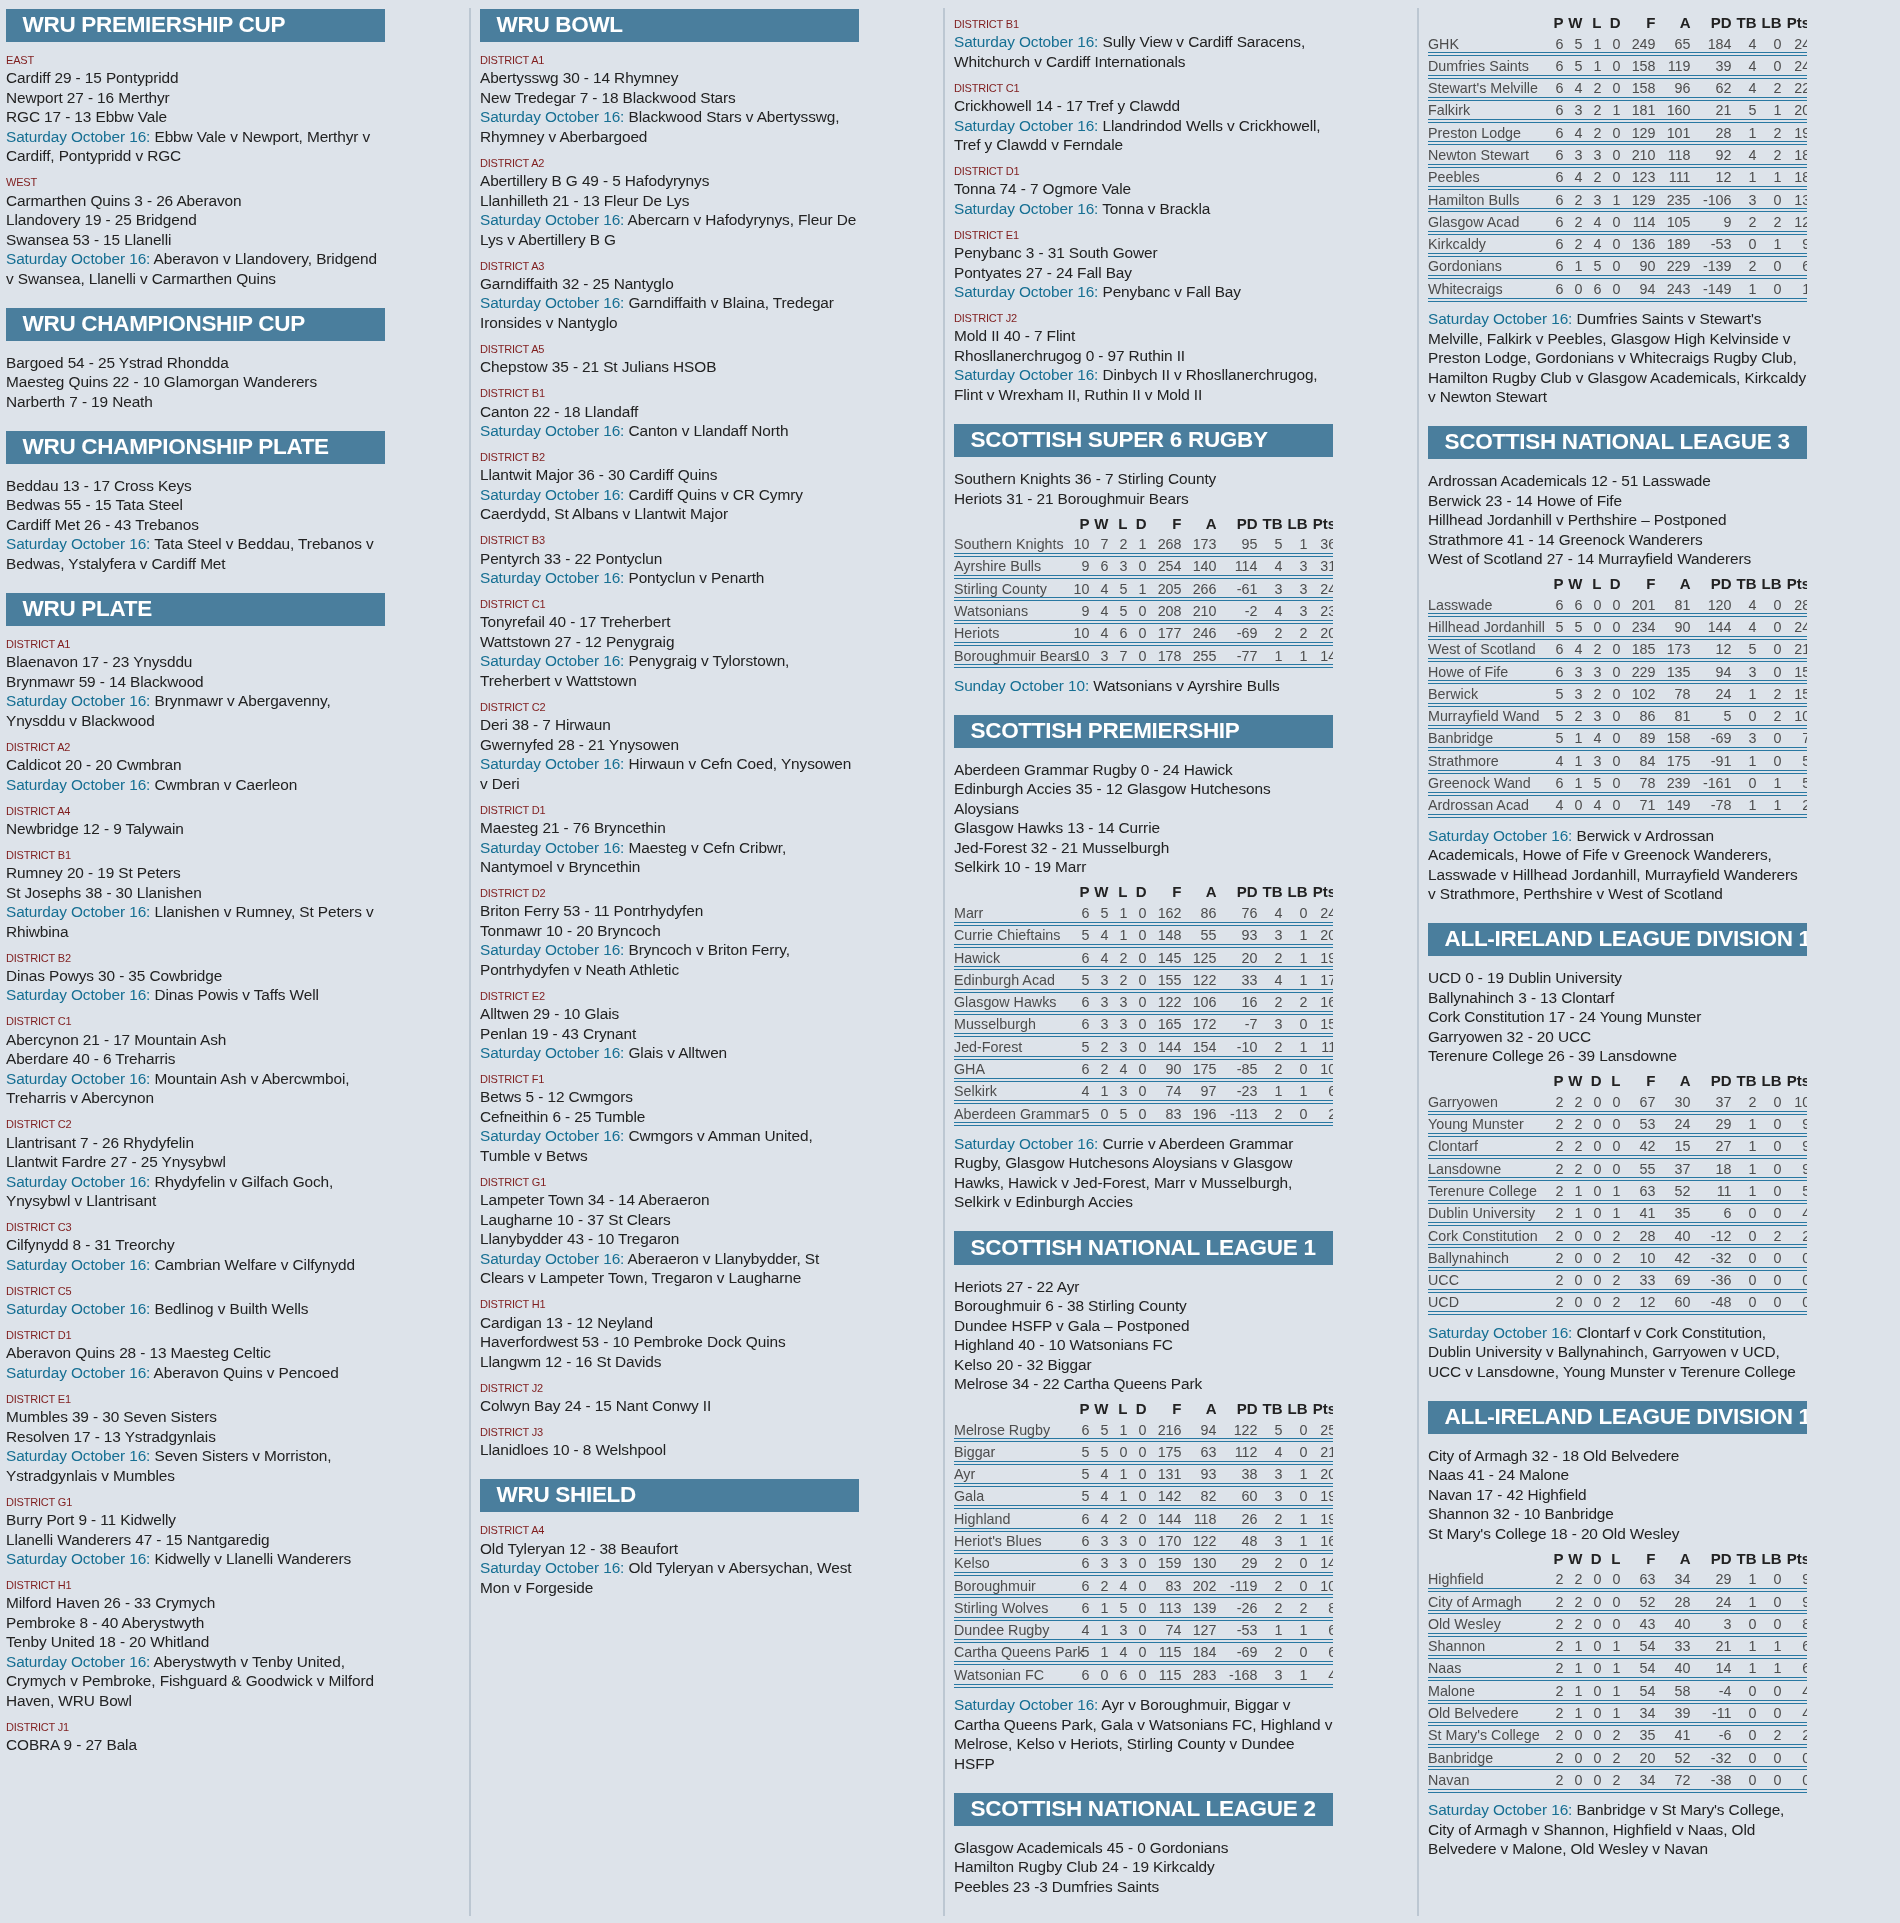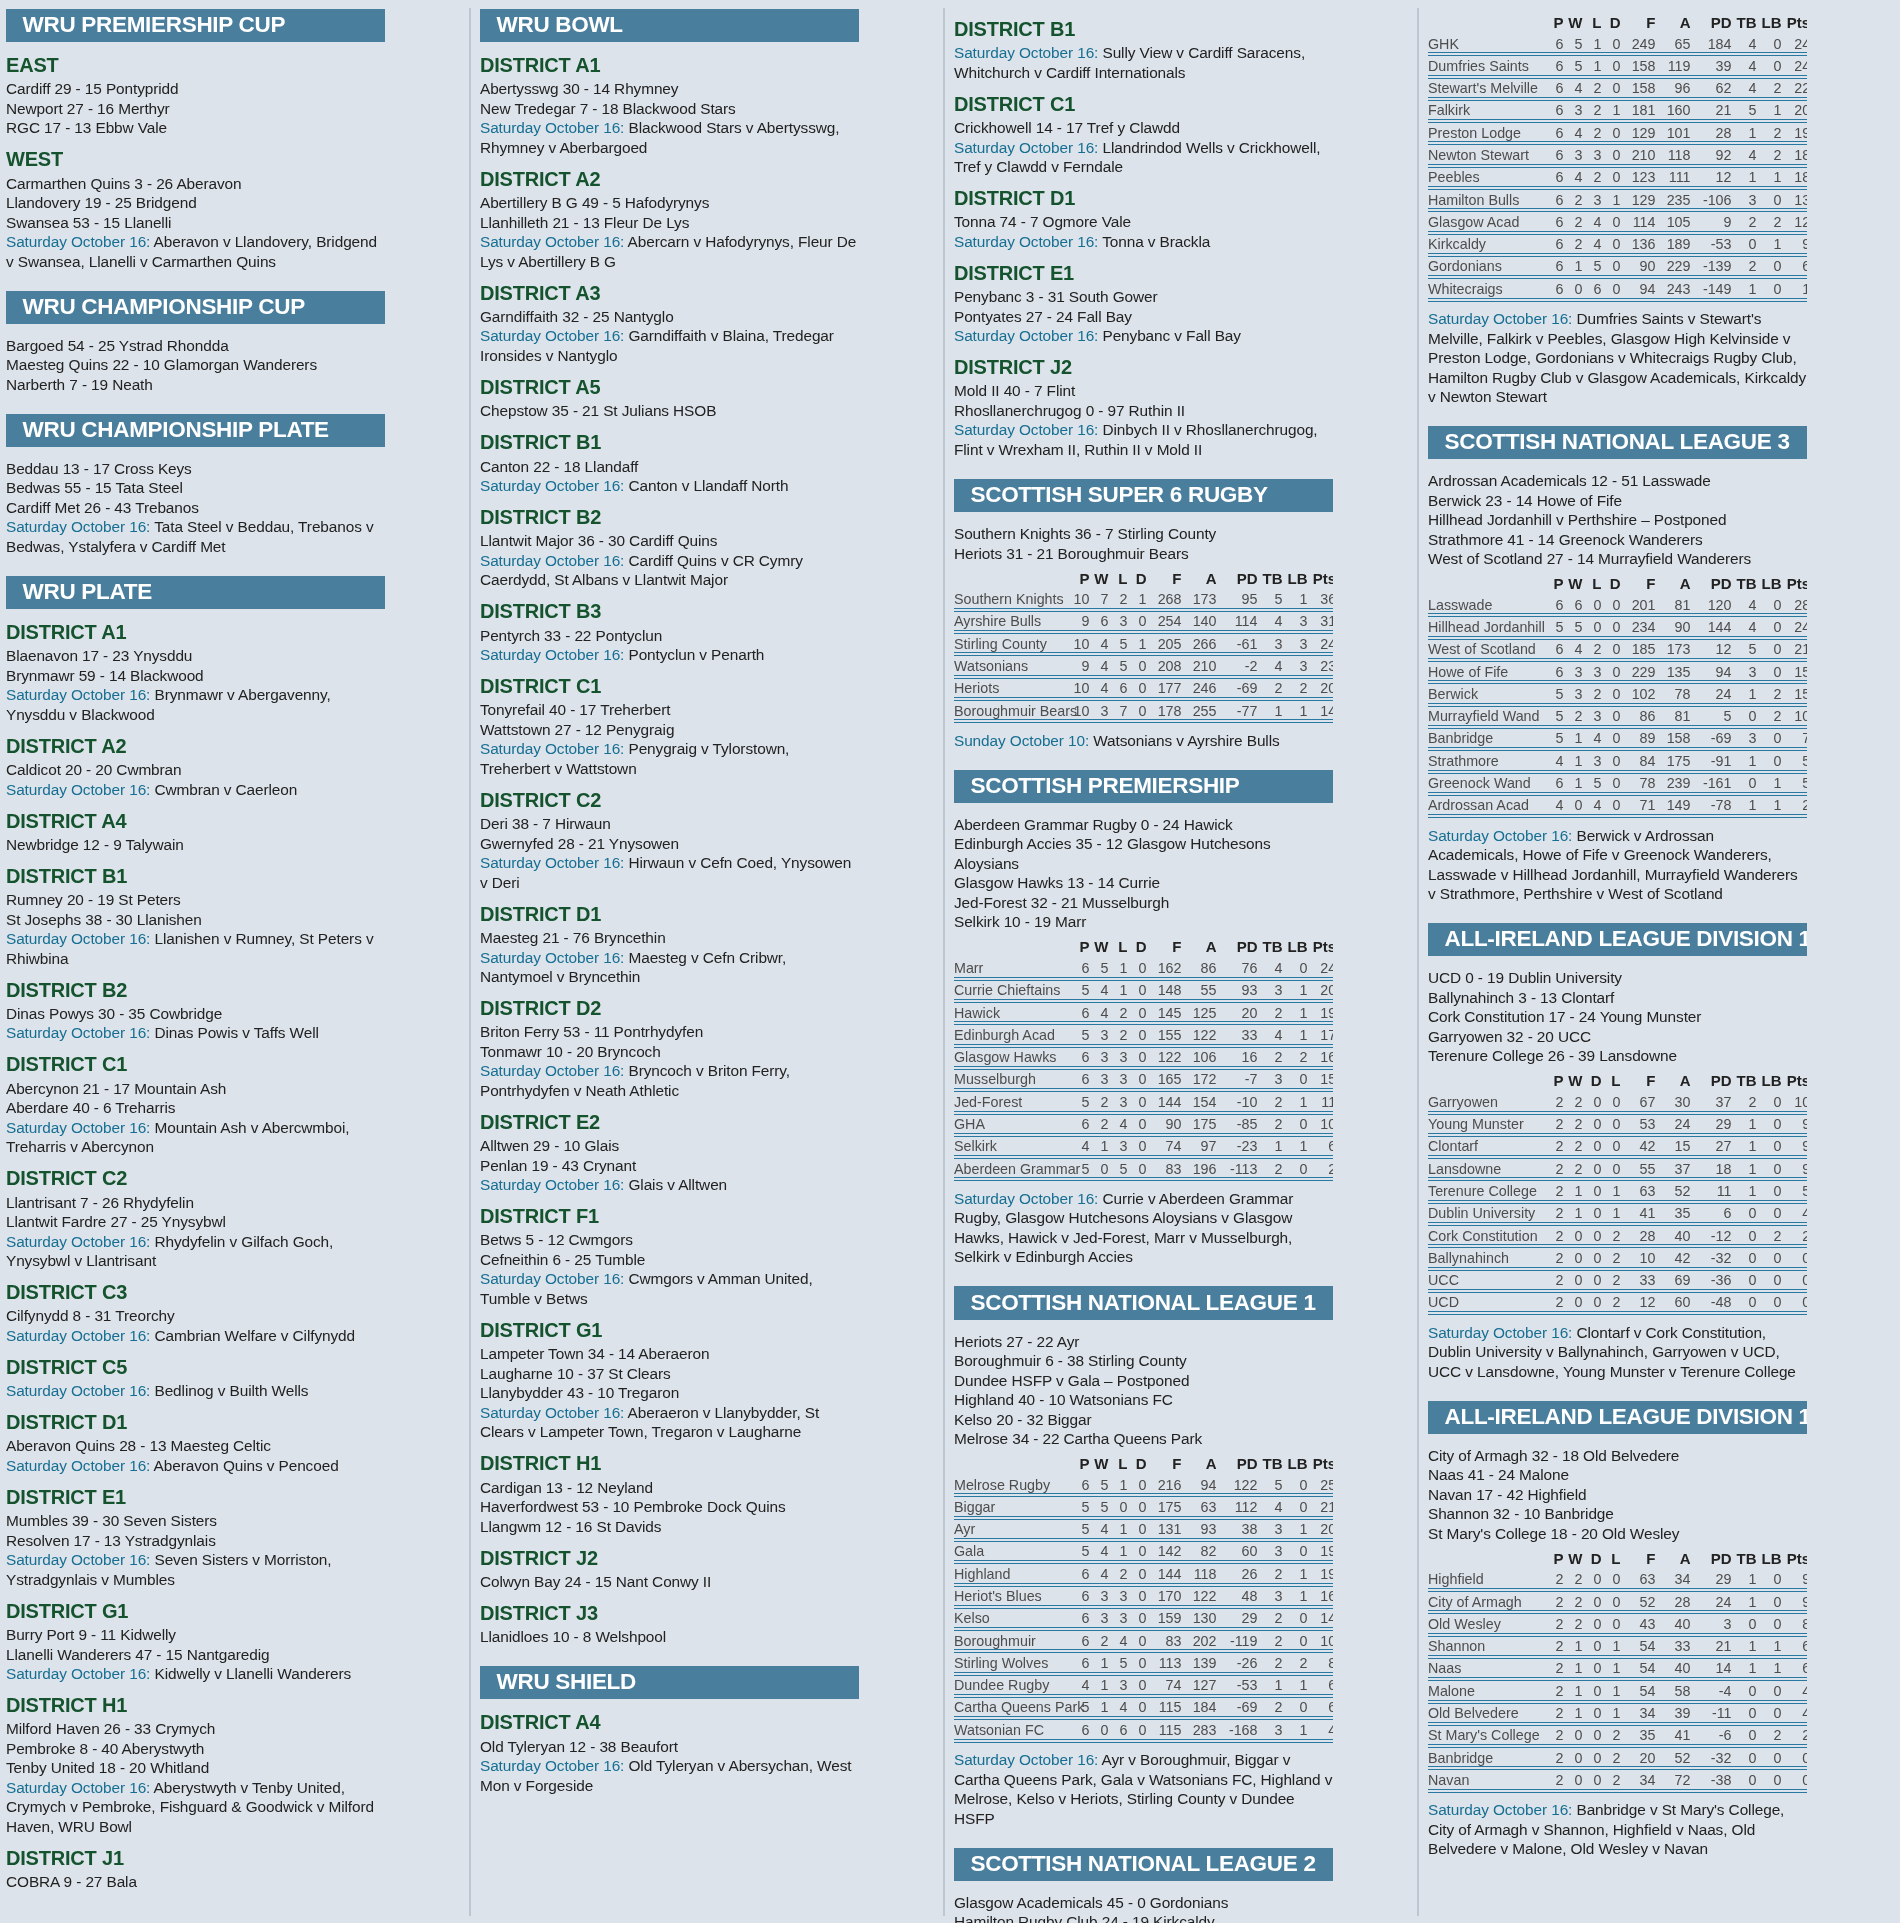--- a/index.html
+++ b/index.html
@@ -16,21 +16,21 @@
   .gutter::after {
     content:""; position:absolute; right:9px; top:0; bottom:7.5px; width:2.3px;
     background: var(--divider, #bcc7d2);
   }
   .bar {
     background: var(--accent, #4a7e9d);
     color:#ffffff; font-weight:bold; font-size:22.5px; line-height:22.5px;
     padding:5.3px 3px 5.3px 16.5px; margin:19.5px 0 12px; letter-spacing:-0.3px; white-space:nowrap;
   }
   .col > .sec:first-child > .bar { margin-top:1.5px; }
-  .district { font-size:20px; font-weight:bold; margin:10.5px 0 2.3px; letter-spacing:-0.2px; color:#14532d; }
+  .district { font-size:11px; font-weight:normal; margin:10.5px 0 2.3px; letter-spacing:-0.2px; color:#7f1d1d; }
   .result, .fixture { font-size:15.4px; line-height:19.5px; color:var(--text,#222); letter-spacing:-0.1px; }
   .fixture .prefix { color: var(--date, #166f93); font-weight:normal; }
   table.league { width:100%; border-collapse:collapse; table-layout:fixed; margin:6px 0 7.5px; }
   table.league th { font-size:15px; font-weight:bold; color:#222; text-align:right; padding:1.5px 0 3px; line-height:16px; }
   table.league td { font-size:14.3px; color:var(--muted,#4d4d4d); padding:1.5px 0 0.8px; line-height:16px; }
   table.league th.team, table.league td.team { text-align:left; white-space:nowrap; }
   table.league td.num { text-align:right; white-space:nowrap; }
   table.league tbody tr { border-bottom:4.5px double var(--rule,#2878a2); }
 </style>
 </head>
@@ -38,20 +38,21 @@
 
 <div class="page">
     <div class="col">
       <section class="sec">
         <div class="bar">WRU PREMIERSHIP CUP</div>
         <div class="block">
           <div class="district">EAST</div>
           <div class="result">Cardiff 29 - 15 Pontypridd</div>
           <div class="result">Newport 27 - 16 Merthyr</div>
           <div class="result">RGC 17 - 13 Ebbw Vale</div>
+          <div class="fixture"><span class="prefix">Saturday October 16:</span><span> Ebbw Vale v Newport, Merthyr v Cardiff, Pontypridd v RGC</span></div>
         </div>
         <div class="block">
           <div class="district">WEST</div>
           <div class="result">Carmarthen Quins 3 - 26 Aberavon</div>
           <div class="result">Llandovery 19 - 25 Bridgend</div>
           <div class="result">Swansea 53 - 15 Llanelli</div>
           <div class="fixture"><span class="prefix">Saturday October 16:</span><span> Aberavon v Llandovery, Bridgend v Swansea, Llanelli v Carmarthen Quins</span></div>
         </div>
       </section>
       <section class="sec">

